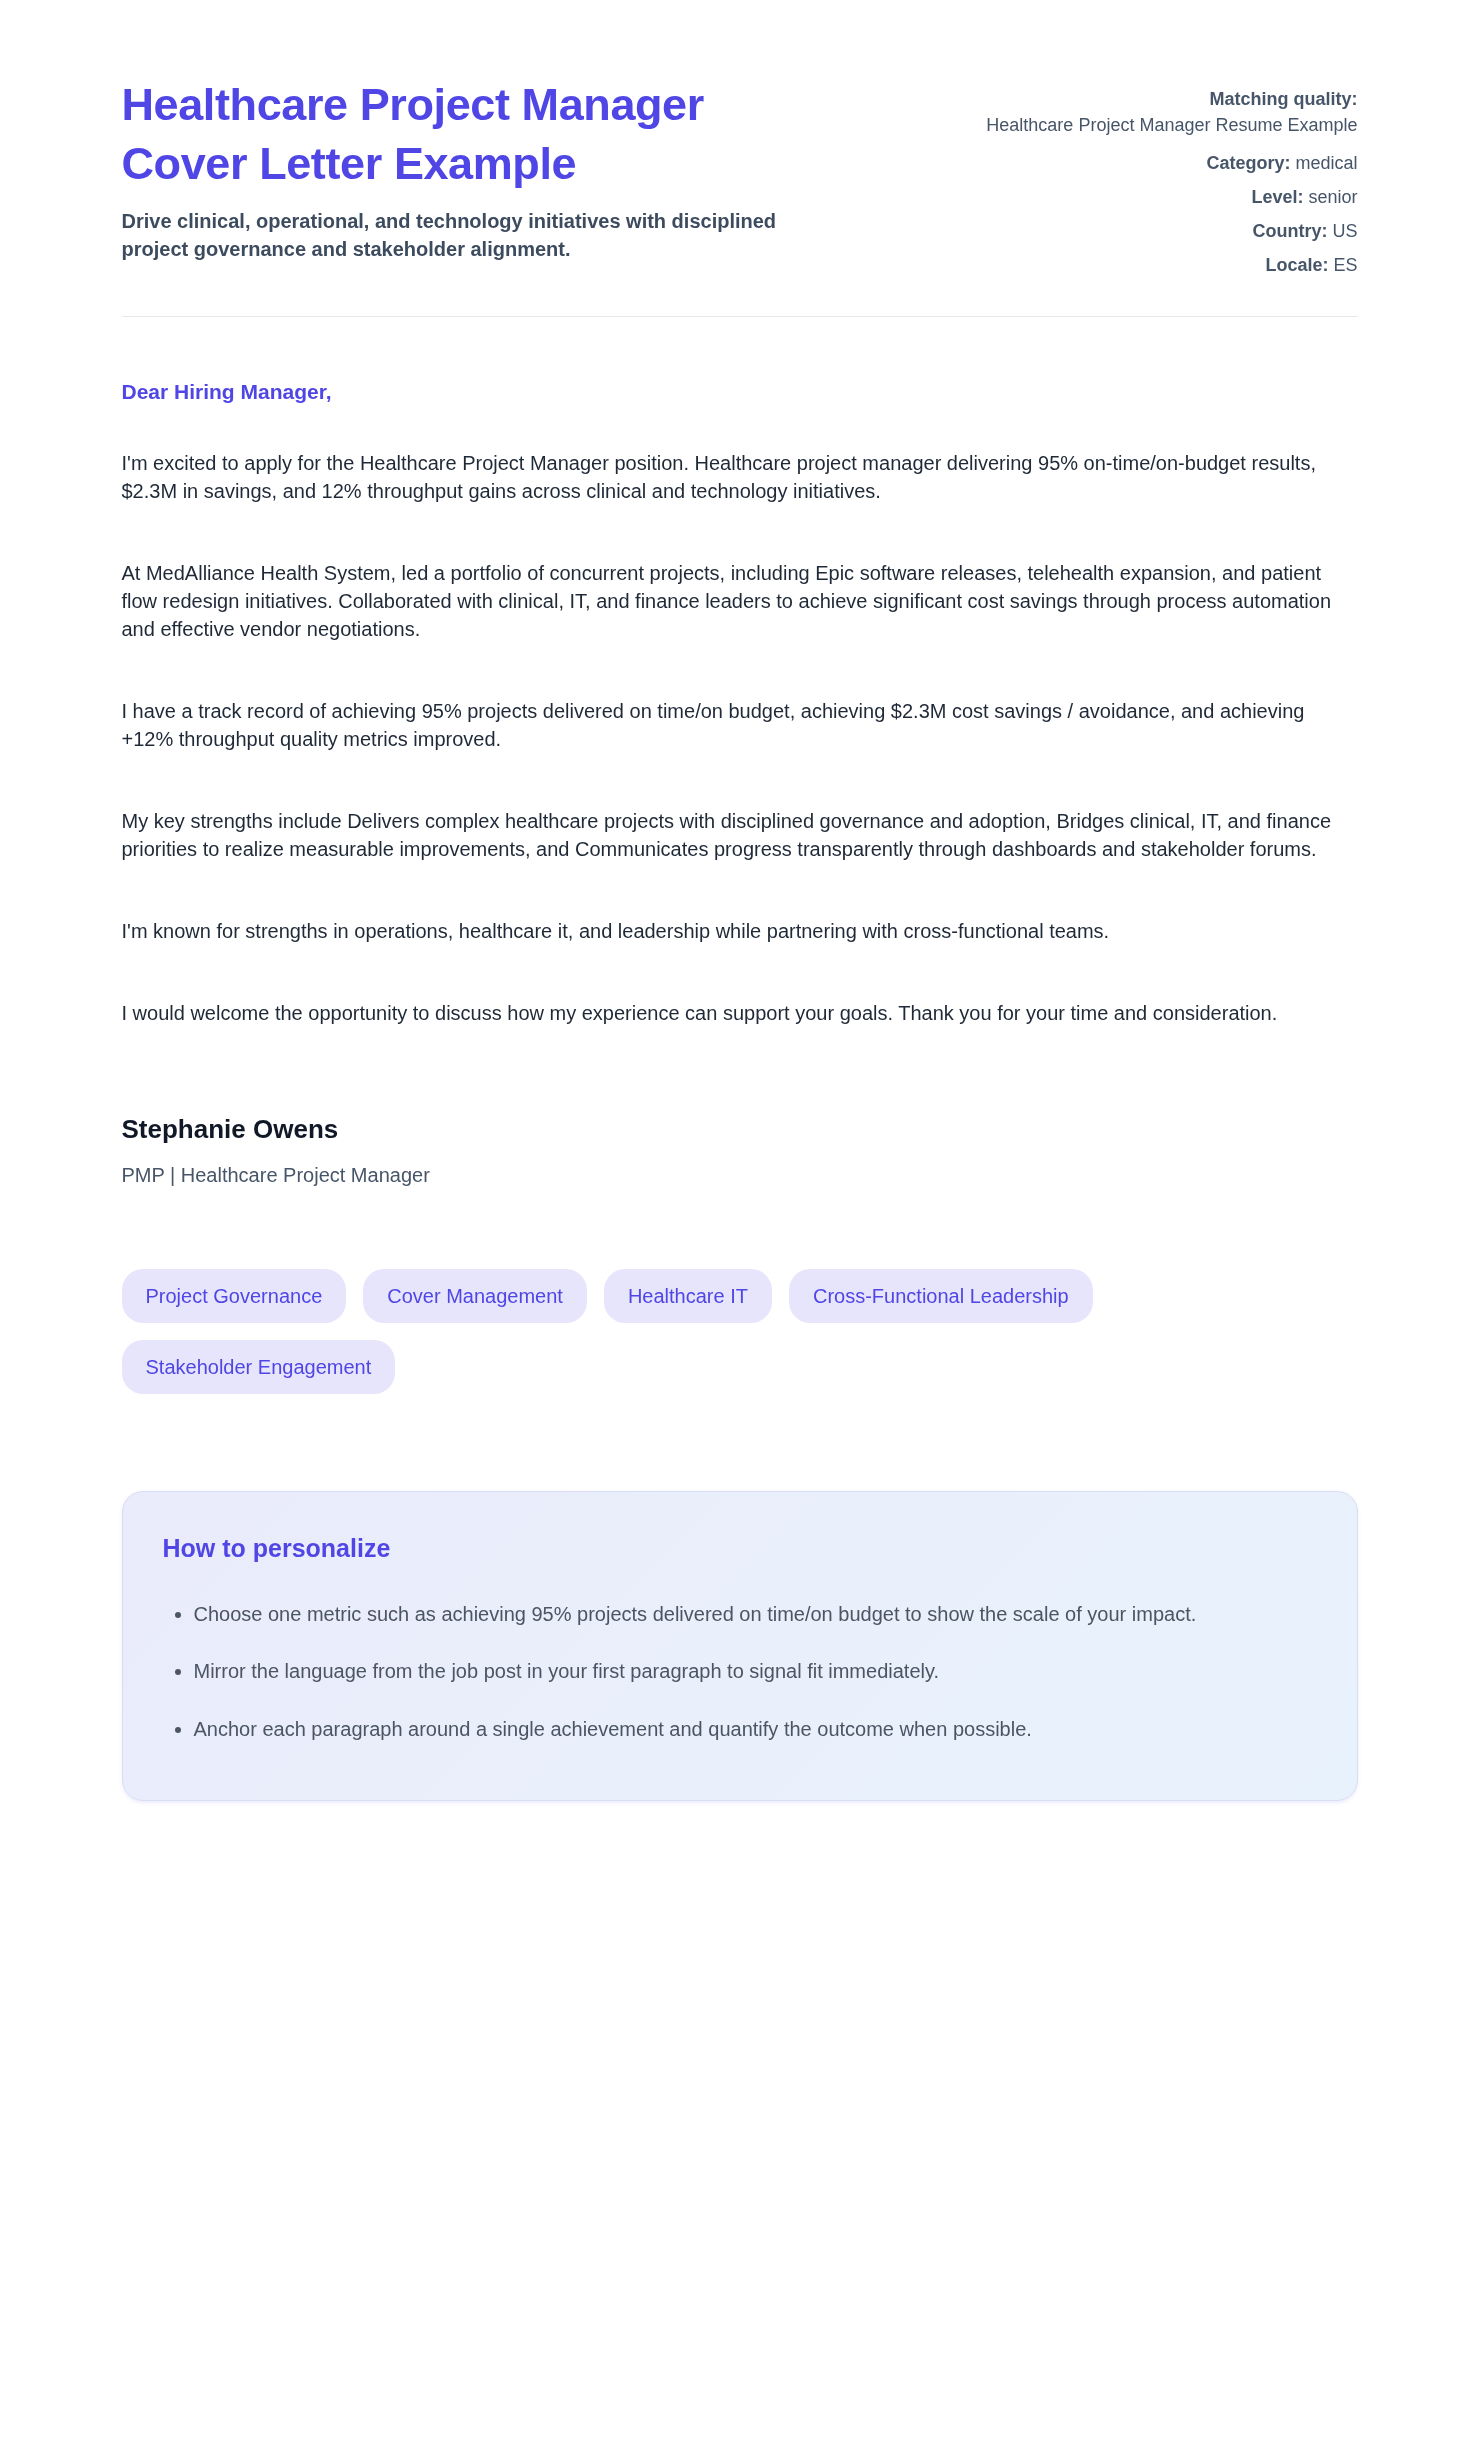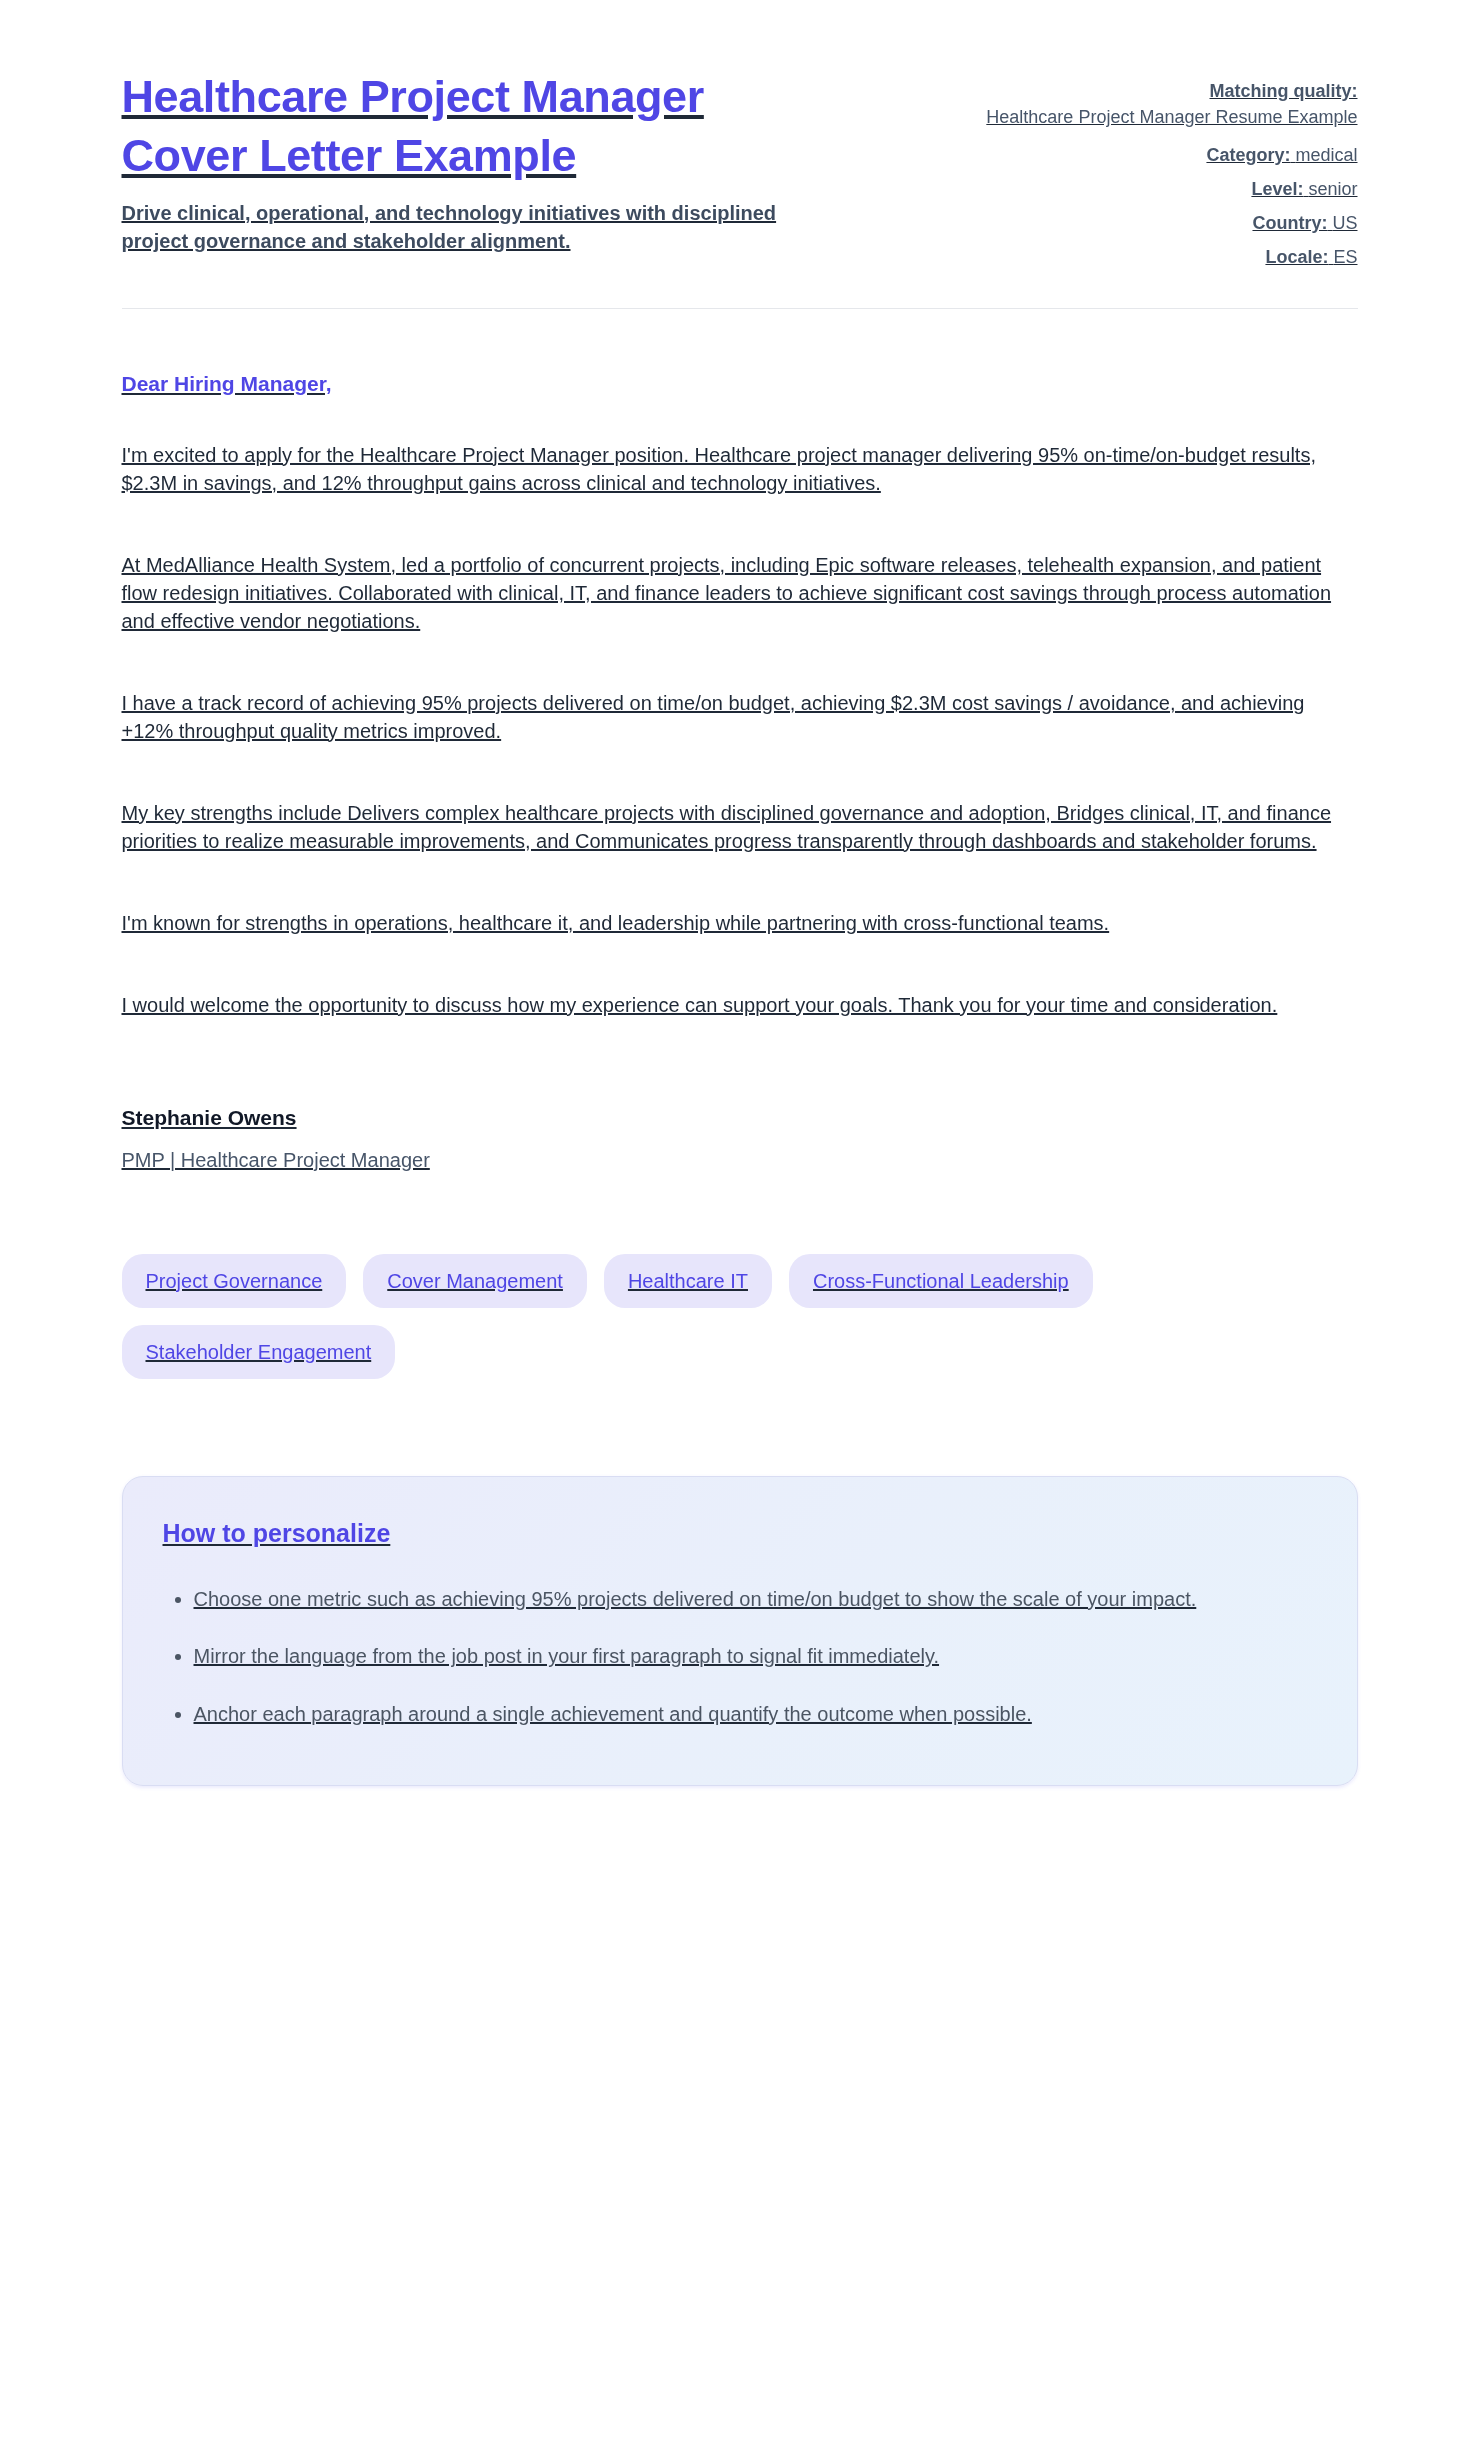--- a/index.html
+++ b/index.html
@@ -6,23 +6,22 @@
   html, body { margin: 0; padding: 0; }
   body {
     background: #ffffff;
     font-family: "Liberation Sans", sans-serif;
     color: #1f2937;
     width: 1479px;
     min-height: 2462px;
   }
   .page {
     width: 1236px;
-    margin: 0 auto;
+    margin: 8px auto;
     padding-top: 68px;
-    text-decoration: underline;
   }
 
   
   .header {
     display: flex;
     justify-content: space-between;
     align-items: flex-start;
     gap: 35px;
     border-bottom: 1.7px solid #e5e7eb;
     padding-bottom: 30px;
@@ -67,21 +66,21 @@
   }
   .letter p.body-par {
     margin: 0 0 54px 0;
     font-size: 20px;
     line-height: 28px;
     color: #1f2937;
   }
   .signature { margin-top: 87px; }
   .sig-name {
     margin: 0 0 19px 0;
-    font-size: 21px;
+    font-size: 26px;
     font-weight: bold;
     color: #111827;
   }
   .sig-title {
     margin: 0;
     font-size: 20px;
     color: #475569;
   }
 
   

